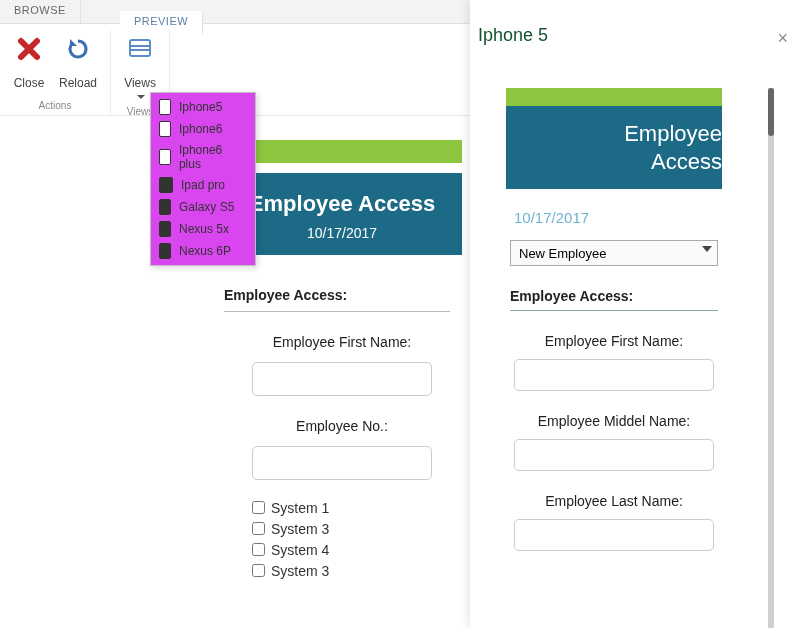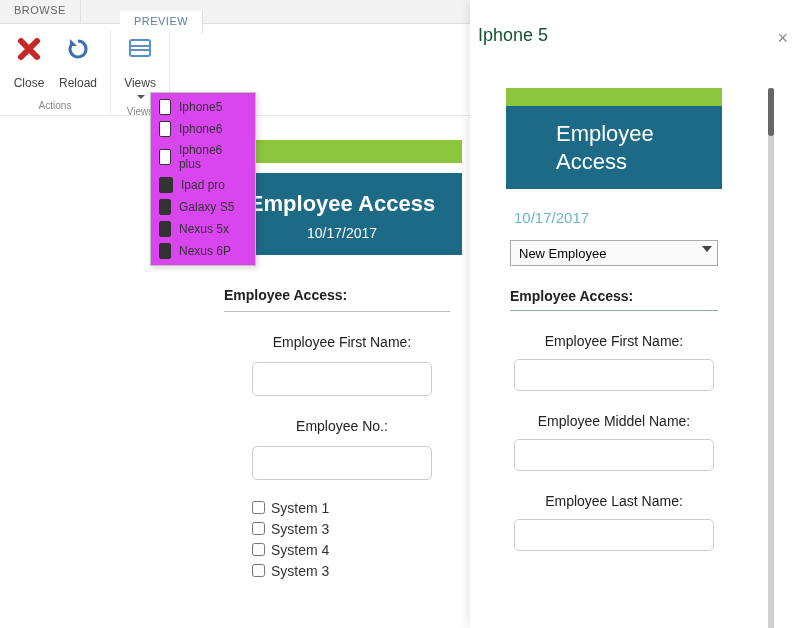--- a/index.html
+++ b/index.html
@@ -228,23 +228,24 @@
     width:6px;
     height: 48px;
     background:#666;
     border-radius:3px;
   }
   .phone-green { height: 18px; background:#8cc63f; margin: 28px 28px 0 28px; }
   .phone-blue {
     background:#1d6a87;
     color:#fff;
     margin: 0 28px;
-    padding: 14px 0 14px 50px;
+    padding: 14px 0 14px 40px;
     font-size: 22px;
     line-height: 1.25;
+    text-align: right;
   }
   .phone-date {
     color:#6fb2d0;
     font-size:15px;
     margin: 20px 0 14px 36px;
   }
   .phone-select-wrap { margin: 0 32px; position: relative; }
   .phone-select {
     width: 100%;
     height: 26px;

